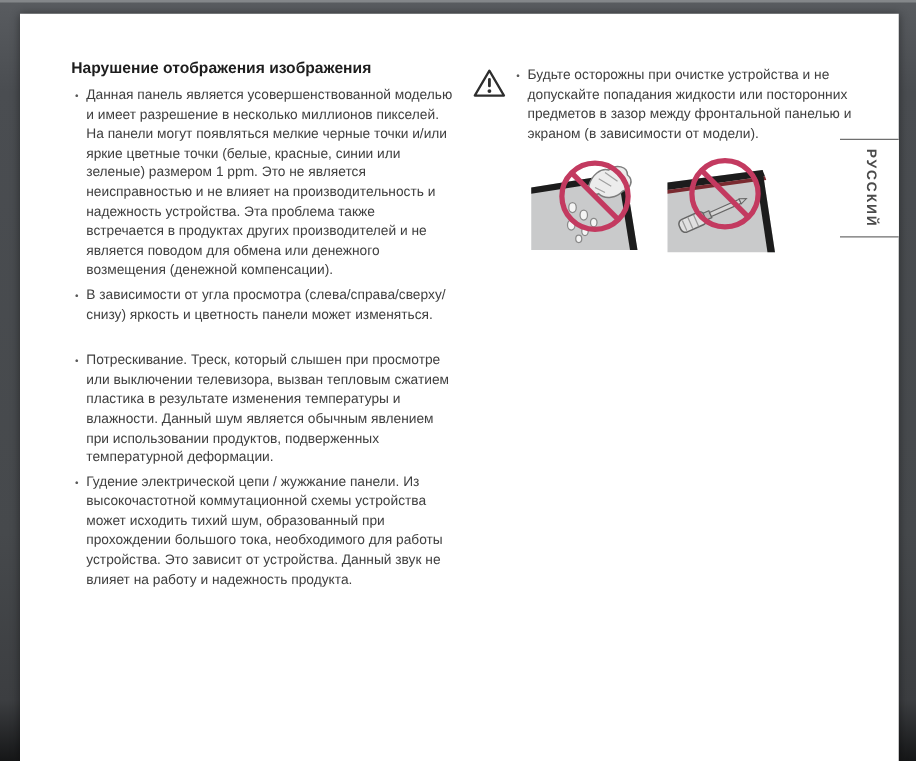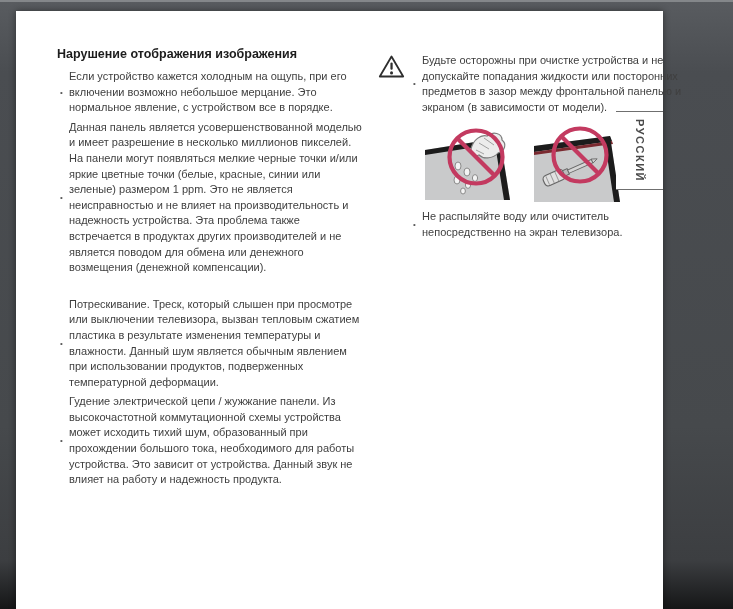--- a/index.html
+++ b/index.html
@@ -10,36 +10,36 @@
   }
   .viewport {
     position:relative; width:733px; height:609px;
     background:linear-gradient(180deg,#595c60 0%,#4a4d51 12%,#46494c 70%,#3c3e41 92%,#151617 100%);
   }
   .top-highlight {
     position:absolute; top:0; left:0; right:0; height:2px;
     background:#84878a;
   }
   .page {
-    position:absolute; left:16px; top:11px; width:647px; height:598px;
+    position:absolute; left:16px; top:11px; width:703px; height:598px;
     background:#ffffff;
     box-shadow:0 0 7px rgba(0,0,0,0.45);
     color:#3f3f3f;
     font-size:11px; line-height:15.6px;
   }
   .col-left  { position:absolute; left:41px;  top:36px; width:306px; }
   .col-right { position:absolute; left:394px; top:42px; width:288px; }
 
   h2 {
     font-size:12.5px; line-height:15px; color:#1d1d1d;
     font-weight:bold; margin-bottom:7px;
   }
   .section + .section { margin-top:21px; }
 
-  .bullet { display:flex; margin-bottom:4px;align-items:center; }
+  .bullet { display:flex; margin-bottom:4px; }
   .bullet::before {
     content:"\2022";
     flex:0 0 9px; margin-left:3px;
     font-size:8px; line-height:15.6px; color:#5a5a5a;
   }
   .bullet .btxt { flex:1; }
   .bullet-note { margin:0 0 4px 12px; }
 
   .warning-icon {
     position:absolute; left:-32px; top:1px; width:27px; height:25px;
@@ -66,24 +66,24 @@
 
 <div class="viewport">
   <div class="top-highlight"></div>
 
   <div class="page">
 
     <div class="col-left">
       <div class="section">
         <h2>Нарушение отображения изображения</h2>
         <div class="bullet">
-          <span class="btxt">Если устройство кажется холодным на ощупь, при его включении возможно небольшое мерцание. Это нормальное явление, с устройством все в порядке.</span>
+          <span class="btxt">Данная панель является усовершенствованной моделью и имеет разрешение в несколько миллионов пикселей. На панели могут появляться мелкие черные точки и/или яркие цветные точки (белые, красные, синии или зеленые) размером 1 ppm. Это не является неисправностью и не влияет на производительность и надежность устройства. Эта проблема также встречается в продуктах других производителей и не является поводом для обмена или денежного возмещения (денежной компенсации).</span>
         </div>
         <div class="bullet">
-          <span class="btxt">Данная панель является усовершенствованной моделью и имеет разрешение в несколько миллионов пикселей. На панели могут появляться мелкие черные точки и/или яркие цветные точки (белые, красные, синии или зеленые) размером 1 ppm. Это не является неисправностью и не влияет на производительность и надежность устройства. Эта проблема также встречается в продуктах других производителей и не является поводом для обмена или денежного возмещения (денежной компенсации).</span>
+          <span class="btxt">В зависимости от угла просмотра (слева/справа/сверху/снизу) яркость и цветность панели может изменяться.</span>
         </div>
       </div>
 
       <div class="section">
         <div class="bullet">
           <span class="btxt">Потрескивание. Треск, который слышен при просмотре или выключении телевизора, вызван тепловым сжатием пластика в результате изменения температуры и влажности. Данный шум является обычным явлением при использовании продуктов, подверженных температурной деформации.</span>
         </div>
         <div class="bullet">
           <span class="btxt">Гудение электрической цепи / жужжание панели. Из высокочастотной коммутационной схемы устройства может исходить тихий шум, образованный при прохождении большого тока, необходимого для работы устройства. Это зависит от устройства. Данный звук не влияет на работу и надежность продукта.</span>
         </div>
@@ -132,23 +132,20 @@
             <path d="M14 43 L14 52 M19 42.5 L19 52.5 M24 42.5 L24 52.5" stroke="#9a9a9a" stroke-width="1" fill="none"></path>
             <rect x="31.5" y="44.5" width="5" height="6" fill="#bbbbbb" stroke="#666" stroke-width="1"></rect>
             <rect x="36.5" y="46" width="26" height="3.6" fill="#d5d5d5" stroke="#666" stroke-width="0.9"></rect>
             <path d="M62.5 45.6 L68 47.8 L62.5 50 Z" fill="#cfcfcf" stroke="#666" stroke-width="0.8"></path>
           </g>
           <circle cx="48" cy="31" r="26.5" fill="none" stroke="#c33a60" stroke-width="4.2"></circle>
           <line x1="29.5" y1="12.5" x2="66.5" y2="49.5" stroke="#c33a60" stroke-width="4.2"></line>
         </svg>
       </div>
 
-      <div class="bullet">
-        <span class="btxt">Не распыляйте воду или очиститель непосредственно на экран телевизора.</span>
-      </div>
     </div>
 
     <div class="lang-tab">
       <span>РУССКИЙ</span>
     </div>
 
   </div>
 </div>
 
 </body></html>

